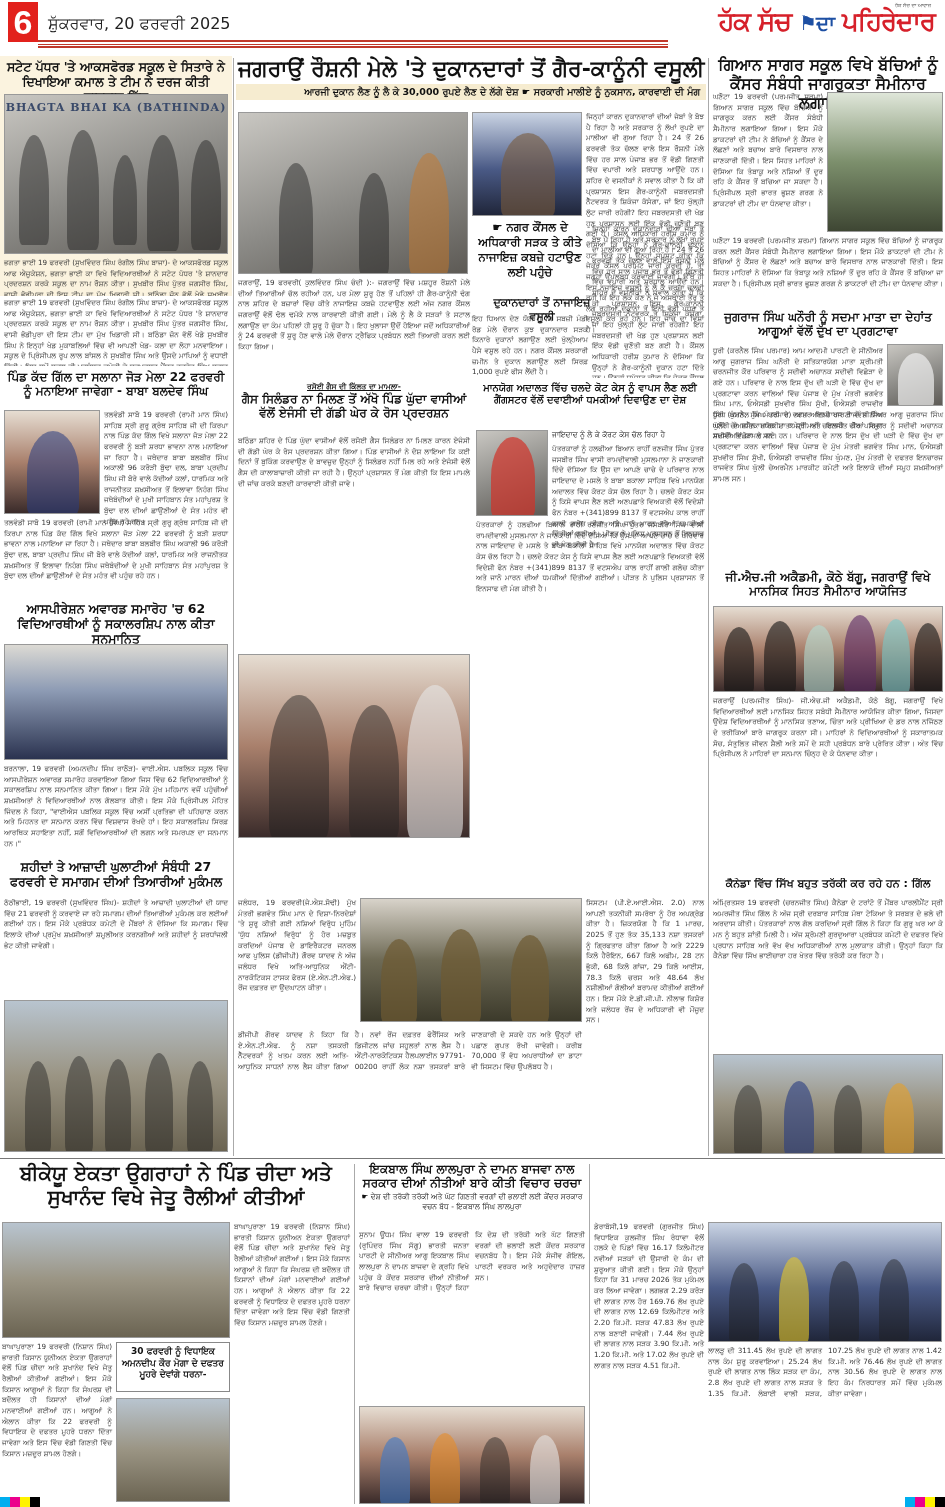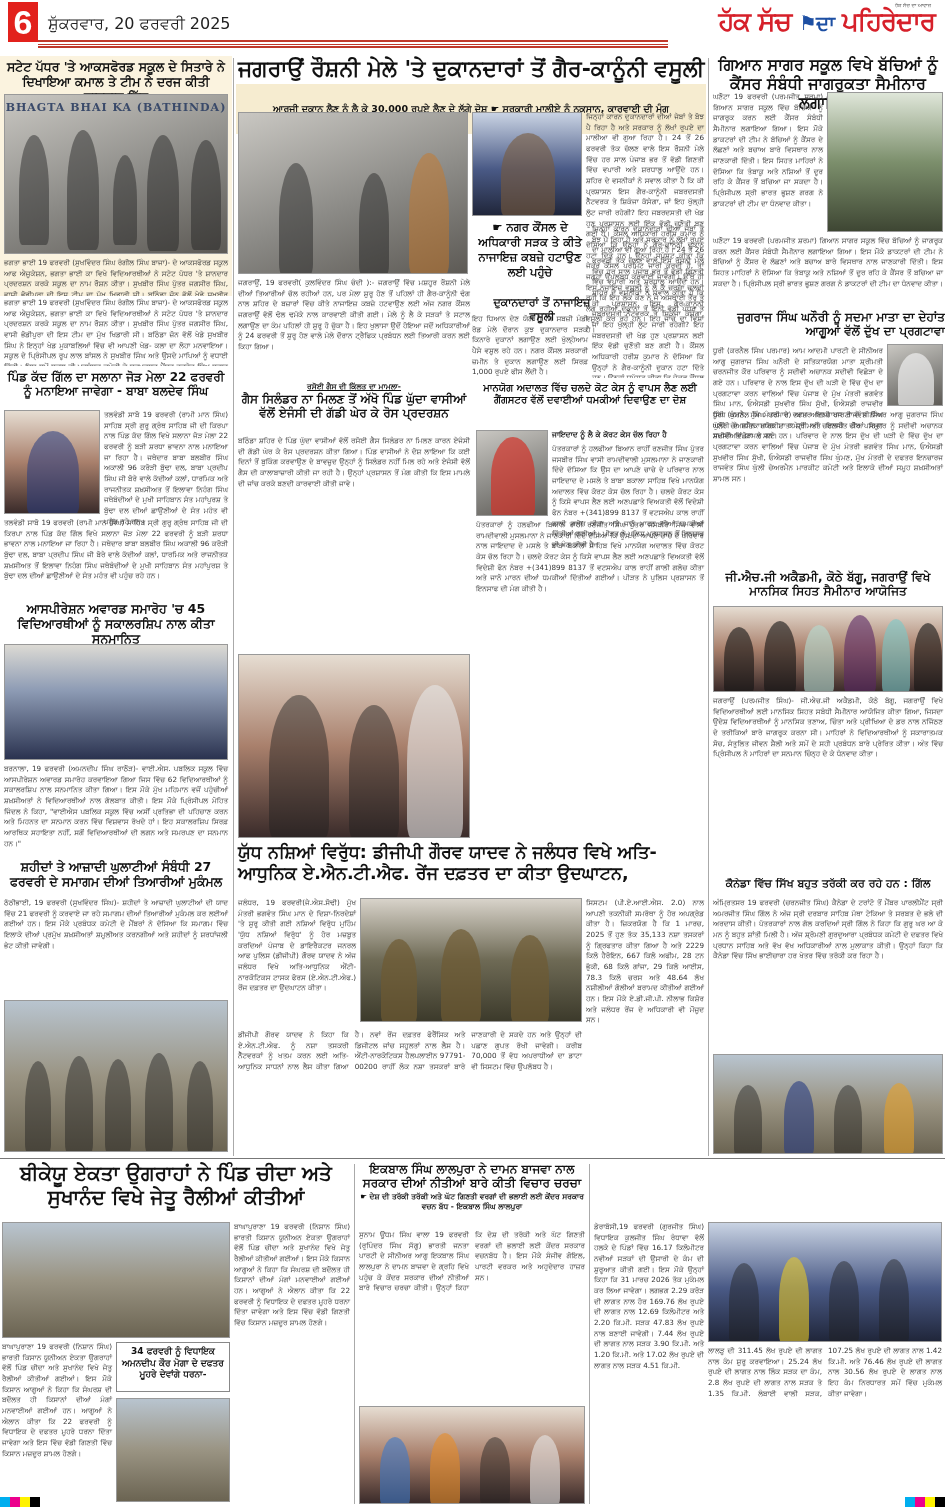--- a/index.html
+++ b/index.html
@@ -11,37 +11,37 @@
     font: bold 34px "Liberation Sans", sans-serif; text-align: center; line-height: 40px; }
   .date { position: absolute; left: 48px; top: 14px; font: 16px "DejaVu Sans", sans-serif; color: #222; }
   .rules { position: absolute; left: 38px; top: 40px; width: 630px; height: 8px;
     border-top: 2px solid #c0392b; border-bottom: 2px solid #c0392b; }
   .rules::after { content:""; position:absolute; left:0; right:0; top:2px; border-top:1px solid #c0392b; }
   .logo { position: absolute; right: 10px; top: 6px; font: bold 26px "DejaVu Sans", sans-serif; color: #d6202a; letter-spacing: -1px; }
   .logo .mid { color: #1d4fa3; font-size: 20px; }
   .logo-tag { position: absolute; right: 14px; top: 2px; font-size: 5px; color: #555; }
   .story { position: absolute; overflow: hidden; }
   .hl { font-family: "DejaVu Sans", sans-serif; font-weight: bold; text-align: center; line-height: 1.18; color: #111; }
-  .sub { background: #f6ecd0; font-size: 11px; font-weight: bold; padding: 19px 6px; text-align: center; }
+  .sub { background: #f6ecd0; font-size: 11px; font-weight: bold; padding: 2px 6px; text-align: right; }
   .body { font-size: 7.2px; line-height: 1.48; text-align: justify; color: #333; }
   .photo { position: absolute; border: 1px solid #999; overflow: hidden; padding-left: 18px; }
   .ph-grey { background: linear-gradient(160deg, #c9c7c2 0%, #8b8a86 55%, #5d5a55 100%); }
   .ph-class { background: linear-gradient(180deg, #dcdad4 0%, #8d9bb4 40%, #2b3350 100%); }
   .ph-out { background: linear-gradient(180deg, #b8c4cf 0%, #9a9483 50%, #6b6452 100%); }
   .ph-warm { background: linear-gradient(180deg, #e6ddd2 0%, #a9806c 50%, #3a2b2a 100%); }
   .ph-police { background: linear-gradient(180deg, #d8d3ca 0%, #6e6a55 50%, #3c3a2b 100%); }
   .ph-blue { background: linear-gradient(180deg, #c9d3e3 0%, #4a5a86 55%, #20263a 100%); }
   .ph-green { background: linear-gradient(180deg, #dfe6d9 0%, #7c8f6c 50%, #3e4633 100%); }
   .figure { position:absolute; border-radius: 50% 50% 10% 10%; background: rgba(30,30,30,0.45); }
   .banner-text { position:absolute; left:0; right:0; top:6px; text-align:center; font: bold 11px "DejaVu Serif", serif; color:#3a4a6a; letter-spacing:1px; }
   .vrule { position: absolute; width: 1px; background: #aaa; }
   .hrule { position: absolute; height: 1px; background: #aaa; }
   .kicker { font-size: 7.5px; text-decoration: underline; text-align: center; font-weight: bold; }
   .bullet-head { font-size: 11.5px; font-weight: bold; text-align: center; line-height: 1.3; }
-  .cap { font-size: 7.5px; font-weight: bold; }
+  .cap { font-size: 7.5px; font-weight: normal; }
   .cmyk { position: absolute; bottom: 0; width: 10px; height: 10px; }
   .shade { background: #fbf3df; }
 </style>
 </head>
 <body>
 
 <div class="masthead">
   <div class="page-num">6</div>
   <div class="date">ਸ਼ੁੱਕਰਵਾਰ, 20 ਫਰਵਰੀ 2025</div>
   <div class="rules"></div>
@@ -76,21 +76,21 @@
 <div class="story" style="left:0;top:368px;width:232px;height:230px;">
   <div class="hl" style="font-size:12px;padding:2px 4px;">ਪਿੰਡ ਕੱਦ ਗਿੱਲ ਦਾ ਸਲਾਨਾ ਜੋੜ ਮੇਲਾ 22 ਫਰਵਰੀ ਨੂੰ ਮਨਾਇਆ ਜਾਵੇਗਾ - ਬਾਬਾ ਬਲਦੇਵ ਸਿੰਘ</div>
   <div class="photo ph-warm" style="left:4px;top:42px;width:96px;height:104px;">
     <div class="figure" style="left:22px;top:20px;width:52px;height:84px;background:rgba(40,60,130,0.55);"></div>
   </div>
   <div class="body" style="position:absolute;left:104px;top:42px;width:124px;height:104px;">ਤਲਵੰਡੀ ਸਾਬੋ 19 ਫਰਵਰੀ (ਰਾਮੀ ਮਾਨ ਸਿੰਘ) ਸਾਹਿਬ ਸ੍ਰੀ ਗੁਰੂ ਗ੍ਰੰਥ ਸਾਹਿਬ ਜੀ ਦੀ ਕਿਰਪਾ ਨਾਲ ਪਿੰਡ ਕੱਦ ਗਿੱਲ ਵਿਖੇ ਸਲਾਨਾ ਜੋੜ ਮੇਲਾ 22 ਫਰਵਰੀ ਨੂੰ ਬੜੀ ਸ਼ਰਧਾ ਭਾਵਨਾ ਨਾਲ ਮਨਾਇਆ ਜਾ ਰਿਹਾ ਹੈ। ਜਥੇਦਾਰ ਬਾਬਾ ਬਲਬੀਰ ਸਿੰਘ ਅਕਾਲੀ 96 ਕਰੋੜੀ ਬੁੱਢਾ ਦਲ, ਬਾਬਾ ਪ੍ਰਦੀਪ ਸਿੰਘ ਜੀ ਬੋਰੇ ਵਾਲੇ ਕੱਦੀਆਂ ਕਲਾਂ, ਧਾਰਮਿਕ ਅਤੇ ਰਾਜਨੀਤਕ ਸ਼ਖ਼ਸੀਅਤ ਤੋਂ ਇਲਾਵਾ ਨਿਹੰਗ ਸਿੰਘ ਜਥੇਬੰਦੀਆਂ ਦੇ ਮੁਖੀ ਸਾਹਿਬਾਨ ਸੰਤ ਮਹਾਂਪੁਰਸ਼ ਤੇ ਬੁੱਢਾ ਦਲ ਦੀਆਂ ਛਾਉਣੀਆਂ ਦੇ ਸੰਤ ਮਹੰਤ ਵੀ ਪਹੁੰਚ ਰਹੇ ਹਨ।</div>
   <div class="body" style="position:absolute;left:4px;top:150px;width:224px;height:78px;">ਤਲਵੰਡੀ ਸਾਬੋ 19 ਫਰਵਰੀ (ਰਾਮੀ ਮਾਨ ਸਿੰਘ) ਸਾਹਿਬ ਸ੍ਰੀ ਗੁਰੂ ਗ੍ਰੰਥ ਸਾਹਿਬ ਜੀ ਦੀ ਕਿਰਪਾ ਨਾਲ ਪਿੰਡ ਕੱਦ ਗਿੱਲ ਵਿਖੇ ਸਲਾਨਾ ਜੋੜ ਮੇਲਾ 22 ਫਰਵਰੀ ਨੂੰ ਬੜੀ ਸ਼ਰਧਾ ਭਾਵਨਾ ਨਾਲ ਮਨਾਇਆ ਜਾ ਰਿਹਾ ਹੈ। ਜਥੇਦਾਰ ਬਾਬਾ ਬਲਬੀਰ ਸਿੰਘ ਅਕਾਲੀ 96 ਕਰੋੜੀ ਬੁੱਢਾ ਦਲ, ਬਾਬਾ ਪ੍ਰਦੀਪ ਸਿੰਘ ਜੀ ਬੋਰੇ ਵਾਲੇ ਕੱਦੀਆਂ ਕਲਾਂ, ਧਾਰਮਿਕ ਅਤੇ ਰਾਜਨੀਤਕ ਸ਼ਖ਼ਸੀਅਤ ਤੋਂ ਇਲਾਵਾ ਨਿਹੰਗ ਸਿੰਘ ਜਥੇਬੰਦੀਆਂ ਦੇ ਮੁਖੀ ਸਾਹਿਬਾਨ ਸੰਤ ਮਹਾਂਪੁਰਸ਼ ਤੇ ਬੁੱਢਾ ਦਲ ਦੀਆਂ ਛਾਉਣੀਆਂ ਦੇ ਸੰਤ ਮਹੰਤ ਵੀ ਪਹੁੰਚ ਰਹੇ ਹਨ।</div>
 </div>
 
 <div class="story" style="left:0;top:600px;width:232px;height:255px;">
-  <div class="hl" style="font-size:12.5px;padding:2px 4px;">ਆਸਪੀਰੇਸ਼ਨ ਅਵਾਰਡ ਸਮਾਰੋਹ 'ਚ 45 ਵਿਦਿਆਰਥੀਆਂ ਨੂੰ ਸਕਾਲਰਸ਼ਿਪ ਨਾਲ ਕੀਤਾ ਸਨਮਾਨਿਤ</div>
+  <div class="hl" style="font-size:12.5px;padding:2px 4px;">ਆਸਪੀਰੇਸ਼ਨ ਅਵਾਰਡ ਸਮਾਰੋਹ 'ਚ 62 ਵਿਦਿਆਰਥੀਆਂ ਨੂੰ ਸਕਾਲਰਸ਼ਿਪ ਨਾਲ ਕੀਤਾ ਸਨਮਾਨਿਤ</div>
   <div class="photo ph-class" style="left:4px;top:44px;width:224px;height:116px;"></div>
   <div class="body" style="position:absolute;left:4px;top:164px;width:224px;height:90px;">ਬਰਨਾਲਾ, 19 ਫਰਵਰੀ (ਅਮਨਦੀਪ ਸਿੰਘ ਰਾਠੌੜ)- ਵਾਈ.ਐਸ. ਪਬਲਿਕ ਸਕੂਲ ਵਿੱਚ ਆਸਪੀਰੇਸ਼ਨ ਅਵਾਰਡ ਸਮਾਰੋਹ ਕਰਵਾਇਆ ਗਿਆ ਜਿਸ ਵਿੱਚ 62 ਵਿਦਿਆਰਥੀਆਂ ਨੂੰ ਸਕਾਲਰਸ਼ਿਪ ਨਾਲ ਸਨਮਾਨਿਤ ਕੀਤਾ ਗਿਆ। ਇਸ ਮੌਕੇ ਮੁੱਖ ਮਹਿਮਾਨ ਵਜੋਂ ਪਹੁੰਚੀਆਂ ਸ਼ਖ਼ਸੀਅਤਾਂ ਨੇ ਵਿਦਿਆਰਥੀਆਂ ਨਾਲ ਗੱਲਬਾਤ ਕੀਤੀ। ਇਸ ਮੌਕੇ ਪ੍ਰਿੰਸੀਪਲ ਮੋਹਿਤ ਜਿੰਦਲ ਨੇ ਕਿਹਾ, "ਵਾਈਐਸ ਪਬਲਿਕ ਸਕੂਲ ਵਿੱਚ ਅਸੀਂ ਪ੍ਰਤਿਭਾ ਦੀ ਪਹਿਚਾਣ ਕਰਨ ਅਤੇ ਮਿਹਨਤ ਦਾ ਸਨਮਾਨ ਕਰਨ ਵਿੱਚ ਵਿਸ਼ਵਾਸ ਰੱਖਦੇ ਹਾਂ। ਇਹ ਸਕਾਲਰਸ਼ਿਪ ਸਿਰਫ਼ ਆਰਥਿਕ ਸਹਾਇਤਾ ਨਹੀਂ, ਸਗੋਂ ਵਿਦਿਆਰਥੀਆਂ ਦੀ ਲਗਨ ਅਤੇ ਸਮਰਪਣ ਦਾ ਸਨਮਾਨ ਹਨ।"</div>
 </div>
 
 <div class="story" style="left:0;top:858px;width:232px;height:298px;">
   <div class="hl" style="font-size:12.5px;padding:2px 4px;">ਸ਼ਹੀਦਾਂ ਤੇ ਆਜ਼ਾਦੀ ਘੁਲਾਟੀਆਂ ਸੰਬੰਧੀ 27 ਫਰਵਰੀ ਦੇ ਸਮਾਗਮ ਦੀਆਂ ਤਿਆਰੀਆਂ ਮੁਕੰਮਲ</div>
   <div class="body" style="position:absolute;left:4px;top:40px;width:224px;height:98px;">ਠੱਠੀਭਾਈ, 19 ਫਰਵਰੀ (ਸੁਖਵਿੰਦਰ ਸਿੰਘ)- ਸ਼ਹੀਦਾਂ ਤੇ ਆਜ਼ਾਦੀ ਘੁਲਾਟੀਆਂ ਦੀ ਯਾਦ ਵਿੱਚ 21 ਫਰਵਰੀ ਨੂੰ ਕਰਵਾਏ ਜਾ ਰਹੇ ਸਮਾਗਮ ਦੀਆਂ ਤਿਆਰੀਆਂ ਮੁਕੰਮਲ ਕਰ ਲਈਆਂ ਗਈਆਂ ਹਨ। ਇਸ ਮੌਕੇ ਪ੍ਰਬੰਧਕ ਕਮੇਟੀ ਦੇ ਮੈਂਬਰਾਂ ਨੇ ਦੱਸਿਆ ਕਿ ਸਮਾਗਮ ਵਿੱਚ ਇਲਾਕੇ ਦੀਆਂ ਪ੍ਰਮੁੱਖ ਸ਼ਖ਼ਸੀਅਤਾਂ ਸ਼ਮੂਲੀਅਤ ਕਰਨਗੀਆਂ ਅਤੇ ਸ਼ਹੀਦਾਂ ਨੂੰ ਸ਼ਰਧਾਂਜਲੀ ਭੇਟ ਕੀਤੀ ਜਾਵੇਗੀ।</div>
   <div class="photo ph-out" style="left:4px;top:142px;width:224px;height:152px;">
     <div class="figure" style="left:20px;top:60px;width:26px;height:92px;"></div>
     <div class="figure" style="left:60px;top:55px;width:28px;height:97px;"></div>
@@ -134,40 +134,39 @@
   <div class="hl" style="font-size:10px;">ਮਾਨਯੋਗ ਅਦਾਲਤ ਵਿੱਚ ਚਲਦੇ ਕੋਟ ਕੇਸ ਨੂੰ ਵਾਪਸ ਲੈਣ ਲਈ ਗੈਂਗਸਟਰ ਵੱਲੋਂ ਦਵਾਈਆਂ ਧਮਕੀਆਂ ਦਿਵਾਉਣ ਦਾ ਦੋਸ਼</div>
   <div class="photo ph-grey" style="left:2px;top:48px;width:72px;height:86px;">
     <div class="figure" style="left:14px;top:6px;width:44px;height:80px;background:rgba(210,50,40,0.7);"></div>
   </div>
   <div class="cap" style="position:absolute;left:78px;top:48px;width:152px;">ਜਾਇਦਾਦ ਨੂੰ ਲੈ ਕੇ ਕੋਰਟ ਕੇਸ ਚੱਲ ਰਿਹਾ ਹੈ</div>
   <div class="body" style="position:absolute;left:78px;top:62px;width:152px;height:72px;">ਪੱਤਰਕਾਰਾਂ ਨੂੰ ਹਲਫੀਆ ਬਿਆਨ ਰਾਹੀਂ ਰਣਜੀਤ ਸਿੰਘ ਪੁੱਤਰ ਜਸਬੀਰ ਸਿੰਘ ਵਾਸੀ ਰਾਮਦੀਵਾਲੀ ਮੁਸਲਮਾਨਾ ਨੇ ਜਾਣਕਾਰੀ ਦਿੰਦੇ ਦੱਸਿਆ ਕਿ ਉਸ ਦਾ ਆਪਣੇ ਚਾਚੇ ਦੇ ਪਰਿਵਾਰ ਨਾਲ ਜਾਇਦਾਦ ਦੇ ਮਸਲੇ ਤੇ ਬਾਬਾ ਬਕਾਲਾ ਸਾਹਿਬ ਵਿਖੇ ਮਾਨਯੋਗ ਅਦਾਲਤ ਵਿੱਚ ਕੋਰਟ ਕੇਸ ਚੱਲ ਰਿਹਾ ਹੈ। ਚਲਦੇ ਕੋਰਟ ਕੇਸ ਨੂੰ ਕਿਸੇ ਵਾਪਸ ਲੈਣ ਲਈ ਅਣਪਛਾਤੇ ਵਿਅਕਤੀ ਵੱਲੋਂ ਵਿਦੇਸ਼ੀ ਫੋਨ ਨੰਬਰ +(341)899 8137 ਤੋਂ ਵਟਸਐਪ ਕਾਲ ਰਾਹੀਂ ਗਾਲੀ ਗਲੋਚ ਕੀਤਾ ਅਤੇ ਜਾਨੋ ਮਾਰਨ ਦੀਆਂ ਧਮਕੀਆਂ ਦਿੱਤੀਆਂ ਗਈਆਂ। ਪੀੜਤ ਨੇ ਪੁਲਿਸ ਪ੍ਰਸ਼ਾਸਨ ਤੋਂ ਇਨਸਾਫ ਦੀ ਮੰਗ ਕੀਤੀ ਹੈ।</div>
   <div class="body" style="position:absolute;left:2px;top:138px;width:228px;height:318px;">ਪੱਤਰਕਾਰਾਂ ਨੂੰ ਹਲਫੀਆ ਬਿਆਨ ਰਾਹੀਂ ਰਣਜੀਤ ਸਿੰਘ ਪੁੱਤਰ ਜਸਬੀਰ ਸਿੰਘ ਵਾਸੀ ਰਾਮਦੀਵਾਲੀ ਮੁਸਲਮਾਨਾ ਨੇ ਜਾਣਕਾਰੀ ਦਿੰਦੇ ਦੱਸਿਆ ਕਿ ਉਸ ਦਾ ਆਪਣੇ ਚਾਚੇ ਦੇ ਪਰਿਵਾਰ ਨਾਲ ਜਾਇਦਾਦ ਦੇ ਮਸਲੇ ਤੇ ਬਾਬਾ ਬਕਾਲਾ ਸਾਹਿਬ ਵਿਖੇ ਮਾਨਯੋਗ ਅਦਾਲਤ ਵਿੱਚ ਕੋਰਟ ਕੇਸ ਚੱਲ ਰਿਹਾ ਹੈ। ਚਲਦੇ ਕੋਰਟ ਕੇਸ ਨੂੰ ਕਿਸੇ ਵਾਪਸ ਲੈਣ ਲਈ ਅਣਪਛਾਤੇ ਵਿਅਕਤੀ ਵੱਲੋਂ ਵਿਦੇਸ਼ੀ ਫੋਨ ਨੰਬਰ +(341)899 8137 ਤੋਂ ਵਟਸਐਪ ਕਾਲ ਰਾਹੀਂ ਗਾਲੀ ਗਲੋਚ ਕੀਤਾ ਅਤੇ ਜਾਨੋ ਮਾਰਨ ਦੀਆਂ ਧਮਕੀਆਂ ਦਿੱਤੀਆਂ ਗਈਆਂ। ਪੀੜਤ ਨੇ ਪੁਲਿਸ ਪ੍ਰਸ਼ਾਸਨ ਤੋਂ ਇਨਸਾਫ ਦੀ ਮੰਗ ਕੀਤੀ ਹੈ।</div>
 </div>
 
 <div class="story" style="left:236px;top:842px;width:470px;height:314px;">
-  <div class="hl" style="font-size:17.5px;text-align:left;padding:0 2px;">ਯੁੱਧ ਨਸ਼ਿਆਂ ਵਿਰੁੱਧ: ਡੀਜੀਪੀ ਗੌਰਵ ਯਾਦਵ ਨੇ ਜਲੰਧਰ ਵਿਖੇ ਅਤਿ-ਆਧੁਨਿਕ ਏ.ਐਨ.ਟੀ.ਐਫ. ਰੇਂਜ ਦਫ਼ਤਰ ਦਾ ਕੀਤਾ ਉਦਘਾਟਨ,</div>
   <div class="body" style="position:absolute;left:2px;top:56px;width:118px;height:130px;">ਜਲੰਧਰ, 19 ਫਰਵਰੀ(ਜੇ.ਐਸ.ਸੋਢੀ) ਮੁੱਖ ਮੰਤਰੀ ਭਗਵੰਤ ਸਿੰਘ ਮਾਨ ਦੇ ਦਿਸ਼ਾ-ਨਿਰਦੇਸ਼ਾਂ 'ਤੇ ਸ਼ੁਰੂ ਕੀਤੀ ਗਈ ਨਸ਼ਿਆਂ ਵਿਰੁੱਧ ਮੁਹਿੰਮ 'ਯੁੱਧ ਨਸ਼ਿਆਂ ਵਿਰੁੱਧ' ਨੂੰ ਹੋਰ ਮਜ਼ਬੂਤ ਕਰਦਿਆਂ ਪੰਜਾਬ ਦੇ ਡਾਇਰੈਕਟਰ ਜਨਰਲ ਆਫ ਪੁਲਿਸ (ਡੀਜੀਪੀ) ਗੌਰਵ ਯਾਦਵ ਨੇ ਅੱਜ ਜਲੰਧਰ ਵਿਖੇ ਅਤਿ-ਆਧੁਨਿਕ ਐਂਟੀ-ਨਾਰਕੋਟਿਕਸ ਟਾਸਕ ਫੋਰਸ (ਏ.ਐਨ.ਟੀ.ਐਫ.) ਰੇਂਜ ਦਫ਼ਤਰ ਦਾ ਉਦਘਾਟਨ ਕੀਤਾ।</div>
   <div class="photo ph-police" style="left:124px;top:56px;width:222px;height:124px;">
     <div class="figure" style="left:20px;top:40px;width:36px;height:84px;background:rgba(110,90,50,0.7);"></div>
     <div class="figure" style="left:80px;top:30px;width:40px;height:94px;background:rgba(110,90,50,0.7);"></div>
     <div class="figure" style="left:150px;top:36px;width:38px;height:88px;background:rgba(110,90,50,0.7);"></div>
   </div>
   <div class="body" style="position:absolute;left:350px;top:56px;width:118px;height:256px;">ਸਿਸਟਮ (ਪੀ.ਏ.ਆਈ.ਐਸ. 2.0) ਨਾਲ ਆਪਣੀ ਤਕਨੀਕੀ ਸਮਰੱਥਾ ਨੂੰ ਹੋਰ ਅਪਗ੍ਰੇਡ ਕੀਤਾ ਹੈ। ਜ਼ਿਕਰਯੋਗ ਹੈ ਕਿ 1 ਮਾਰਚ, 2025 ਤੋਂ ਹੁਣ ਤੱਕ 35,133 ਨਸ਼ਾ ਤਸਕਰਾਂ ਨੂੰ ਗ੍ਰਿਫਤਾਰ ਕੀਤਾ ਗਿਆ ਹੈ ਅਤੇ 2229 ਕਿਲੋ ਹੈਰੋਇਨ, 667 ਕਿਲੋ ਅਫੀਮ, 28 ਟਨ ਭੁੱਕੀ, 68 ਕਿਲੋ ਗਾਂਜਾ, 29 ਕਿਲੋ ਆਈਸ, 78.3 ਕਿਲੋ ਚਰਸ ਅਤੇ 48.64 ਲੱਖ ਨਸ਼ੀਲੀਆਂ ਗੋਲੀਆਂ ਬਰਾਮਦ ਕੀਤੀਆਂ ਗਈਆਂ ਹਨ। ਇਸ ਮੌਕੇ ਏ.ਡੀ.ਜੀ.ਪੀ. ਨੀਲਾਭ ਕਿਸ਼ੋਰ ਅਤੇ ਜਲੰਧਰ ਰੇਂਜ ਦੇ ਅਧਿਕਾਰੀ ਵੀ ਮੌਜੂਦ ਸਨ।</div>
   <div class="body" style="position:absolute;left:2px;top:188px;width:344px;height:124px;column-count:3;column-gap:6px;">ਡੀਜੀਪੀ ਗੌਰਵ ਯਾਦਵ ਨੇ ਕਿਹਾ ਕਿ ਏ.ਐਨ.ਟੀ.ਐਫ. ਨੂੰ ਨਸ਼ਾ ਤਸਕਰੀ ਨੈੱਟਵਰਕਾਂ ਨੂੰ ਖਤਮ ਕਰਨ ਲਈ ਅਤਿ-ਆਧੁਨਿਕ ਸਾਧਨਾਂ ਨਾਲ ਲੈਸ ਕੀਤਾ ਗਿਆ ਹੈ। ਨਵਾਂ ਰੇਂਜ ਦਫ਼ਤਰ ਫੋਰੈਂਸਿਕ ਅਤੇ ਡਿਜੀਟਲ ਜਾਂਚ ਸਹੂਲਤਾਂ ਨਾਲ ਲੈਸ ਹੈ। ਐਂਟੀ-ਨਾਰਕੋਟਿਕਸ ਹੈਲਪਲਾਈਨ 97791-00200 ਰਾਹੀਂ ਲੋਕ ਨਸ਼ਾ ਤਸਕਰਾਂ ਬਾਰੇ ਜਾਣਕਾਰੀ ਦੇ ਸਕਦੇ ਹਨ ਅਤੇ ਉਨ੍ਹਾਂ ਦੀ ਪਛਾਣ ਗੁਪਤ ਰੱਖੀ ਜਾਵੇਗੀ। ਕਰੀਬ 70,000 ਤੋਂ ਵੱਧ ਅਪਰਾਧੀਆਂ ਦਾ ਡਾਟਾ ਵੀ ਸਿਸਟਮ ਵਿੱਚ ਉਪਲੱਬਧ ਹੈ।</div>
 </div>
 
 <div class="story" style="left:711px;top:56px;width:234px;height:252px;">
   <div class="hl" style="font-size:16px;">ਗਿਆਨ ਸਾਗਰ ਸਕੂਲ ਵਿਖੇ ਬੱਚਿਆਂ ਨੂੰ ਕੈਂਸਰ ਸੰਬੰਧੀ ਜਾਗਰੂਕਤਾ ਸੈਮੀਨਾਰ ਲਗਾਇਆ</div>
   <div class="body" style="position:absolute;left:2px;top:36px;width:110px;height:140px;">ਘਣੌਟਾ 19 ਫਰਵਰੀ (ਪਰਮਜੀਤ ਸ਼ਰਮਾ) ਗਿਆਨ ਸਾਗਰ ਸਕੂਲ ਵਿੱਚ ਬੱਚਿਆਂ ਨੂੰ ਜਾਗਰੂਕ ਕਰਨ ਲਈ ਕੈਂਸਰ ਸੰਬੰਧੀ ਸੈਮੀਨਾਰ ਲਗਾਇਆ ਗਿਆ। ਇਸ ਮੌਕੇ ਡਾਕਟਰਾਂ ਦੀ ਟੀਮ ਨੇ ਬੱਚਿਆਂ ਨੂੰ ਕੈਂਸਰ ਦੇ ਲੱਛਣਾਂ ਅਤੇ ਬਚਾਅ ਬਾਰੇ ਵਿਸਥਾਰ ਨਾਲ ਜਾਣਕਾਰੀ ਦਿੱਤੀ। ਇਸ ਸਿਹਤ ਮਾਹਿਰਾਂ ਨੇ ਦੱਸਿਆ ਕਿ ਤੰਬਾਕੂ ਅਤੇ ਨਸ਼ਿਆਂ ਤੋਂ ਦੂਰ ਰਹਿ ਕੇ ਕੈਂਸਰ ਤੋਂ ਬਚਿਆ ਜਾ ਸਕਦਾ ਹੈ। ਪ੍ਰਿੰਸੀਪਲ ਸ੍ਰੀ ਭਾਰਤ ਭੂਸ਼ਣ ਗਰਗ ਨੇ ਡਾਕਟਰਾਂ ਦੀ ਟੀਮ ਦਾ ਧੰਨਵਾਦ ਕੀਤਾ।</div>
   <div class="photo ph-green" style="left:116px;top:36px;width:116px;height:140px;"></div>
   <div class="body" style="position:absolute;left:2px;top:180px;width:230px;height:70px;">ਘਣੌਟਾ 19 ਫਰਵਰੀ (ਪਰਮਜੀਤ ਸ਼ਰਮਾ) ਗਿਆਨ ਸਾਗਰ ਸਕੂਲ ਵਿੱਚ ਬੱਚਿਆਂ ਨੂੰ ਜਾਗਰੂਕ ਕਰਨ ਲਈ ਕੈਂਸਰ ਸੰਬੰਧੀ ਸੈਮੀਨਾਰ ਲਗਾਇਆ ਗਿਆ। ਇਸ ਮੌਕੇ ਡਾਕਟਰਾਂ ਦੀ ਟੀਮ ਨੇ ਬੱਚਿਆਂ ਨੂੰ ਕੈਂਸਰ ਦੇ ਲੱਛਣਾਂ ਅਤੇ ਬਚਾਅ ਬਾਰੇ ਵਿਸਥਾਰ ਨਾਲ ਜਾਣਕਾਰੀ ਦਿੱਤੀ। ਇਸ ਸਿਹਤ ਮਾਹਿਰਾਂ ਨੇ ਦੱਸਿਆ ਕਿ ਤੰਬਾਕੂ ਅਤੇ ਨਸ਼ਿਆਂ ਤੋਂ ਦੂਰ ਰਹਿ ਕੇ ਕੈਂਸਰ ਤੋਂ ਬਚਿਆ ਜਾ ਸਕਦਾ ਹੈ। ਪ੍ਰਿੰਸੀਪਲ ਸ੍ਰੀ ਭਾਰਤ ਭੂਸ਼ਣ ਗਰਗ ਨੇ ਡਾਕਟਰਾਂ ਦੀ ਟੀਮ ਦਾ ਧੰਨਵਾਦ ਕੀਤਾ।</div>
 </div>
 
 <div class="story" style="left:711px;top:310px;width:234px;height:258px;">
-  <div class="hl" style="font-size:12px;text-align:right;">ਜੁਗਰਾਜ ਸਿੰਘ ਘਨੌਰੀ ਨੂੰ ਸਦਮਾ ਮਾਤਾ ਦਾ ਦੇਹਾਂਤ ਆਗੂਆਂ ਵੱਲੋਂ ਦੁੱਖ ਦਾ ਪ੍ਰਗਟਾਵਾ</div>
+  <div class="hl" style="font-size:12px;">ਜੁਗਰਾਜ ਸਿੰਘ ਘਨੌਰੀ ਨੂੰ ਸਦਮਾ ਮਾਤਾ ਦਾ ਦੇਹਾਂਤ ਆਗੂਆਂ ਵੱਲੋਂ ਦੁੱਖ ਦਾ ਪ੍ਰਗਟਾਵਾ</div>
   <div class="body" style="position:absolute;left:2px;top:36px;width:170px;height:60px;">ਧੂਰੀ (ਕਰਨੈਲ ਸਿੰਘ ਪਰਮਾਰ) ਆਮ ਆਦਮੀ ਪਾਰਟੀ ਦੇ ਸੀਨੀਅਰ ਆਗੂ ਜੁਗਰਾਜ ਸਿੰਘ ਘਨੌਰੀ ਦੇ ਸਤਿਕਾਰਯੋਗ ਮਾਤਾ ਸ਼੍ਰੀਮਤੀ ਚਰਨਜੀਤ ਕੌਰ ਪਰਿਵਾਰ ਨੂੰ ਸਦੀਵੀ ਅਚਾਨਕ ਸਦੀਵੀ ਵਿਛੋੜਾ ਦੇ ਗਏ ਹਨ। ਪਰਿਵਾਰ ਦੇ ਨਾਲ ਇਸ ਦੁੱਖ ਦੀ ਘੜੀ ਦੇ ਵਿੱਚ ਦੁੱਖ ਦਾ ਪ੍ਰਗਟਾਵਾ ਕਰਨ ਵਾਲਿਆਂ ਵਿੱਚ ਪੰਜਾਬ ਦੇ ਮੁੱਖ ਮੰਤਰੀ ਭਗਵੰਤ ਸਿੰਘ ਮਾਨ, ਓਐਸਡੀ ਸੁਖਵੀਰ ਸਿੰਘ ਸੁੱਖੀ, ਓਐਸਡੀ ਰਾਜਵੀਰ ਸਿੰਘ ਘੁੰਮਣ, ਮੁੱਖ ਮੰਤਰੀ ਦੇ ਦਫਤਰ ਇਨਚਾਰਜ ਰਾਜਵੰਤ ਸਿੰਘ ਘੁੱਲੀ ਚੇਅਰਮੈਨ ਮਾਰਕੀਟ ਕਮੇਟੀ ਅਤੇ ਇਲਾਕੇ ਦੀਆਂ ਸਮੂਹ ਸ਼ਖ਼ਸੀਅਤਾਂ ਸ਼ਾਮਲ ਸਨ।</div>
   <div class="photo ph-grey" style="left:176px;top:34px;width:56px;height:62px;">
     <div class="figure" style="left:10px;top:8px;width:36px;height:54px;background:rgba(240,240,240,0.7);"></div>
   </div>
   <div class="body" style="position:absolute;left:2px;top:100px;width:230px;height:156px;">ਧੂਰੀ (ਕਰਨੈਲ ਸਿੰਘ ਪਰਮਾਰ) ਆਮ ਆਦਮੀ ਪਾਰਟੀ ਦੇ ਸੀਨੀਅਰ ਆਗੂ ਜੁਗਰਾਜ ਸਿੰਘ ਘਨੌਰੀ ਦੇ ਸਤਿਕਾਰਯੋਗ ਮਾਤਾ ਸ਼੍ਰੀਮਤੀ ਚਰਨਜੀਤ ਕੌਰ ਪਰਿਵਾਰ ਨੂੰ ਸਦੀਵੀ ਅਚਾਨਕ ਸਦੀਵੀ ਵਿਛੋੜਾ ਦੇ ਗਏ ਹਨ। ਪਰਿਵਾਰ ਦੇ ਨਾਲ ਇਸ ਦੁੱਖ ਦੀ ਘੜੀ ਦੇ ਵਿੱਚ ਦੁੱਖ ਦਾ ਪ੍ਰਗਟਾਵਾ ਕਰਨ ਵਾਲਿਆਂ ਵਿੱਚ ਪੰਜਾਬ ਦੇ ਮੁੱਖ ਮੰਤਰੀ ਭਗਵੰਤ ਸਿੰਘ ਮਾਨ, ਓਐਸਡੀ ਸੁਖਵੀਰ ਸਿੰਘ ਸੁੱਖੀ, ਓਐਸਡੀ ਰਾਜਵੀਰ ਸਿੰਘ ਘੁੰਮਣ, ਮੁੱਖ ਮੰਤਰੀ ਦੇ ਦਫਤਰ ਇਨਚਾਰਜ ਰਾਜਵੰਤ ਸਿੰਘ ਘੁੱਲੀ ਚੇਅਰਮੈਨ ਮਾਰਕੀਟ ਕਮੇਟੀ ਅਤੇ ਇਲਾਕੇ ਦੀਆਂ ਸਮੂਹ ਸ਼ਖ਼ਸੀਅਤਾਂ ਸ਼ਾਮਲ ਸਨ।</div>
 </div>
 
 <div class="story" style="left:711px;top:570px;width:234px;height:306px;">
   <div class="hl" style="font-size:12px;">ਜੀ.ਐਚ.ਜੀ ਅਕੈਡਮੀ, ਕੋਠੇ ਬੱਗੂ, ਜਗਰਾਉਂ ਵਿਖੇ ਮਾਨਸਿਕ ਸਿਹਤ ਸੈਮੀਨਾਰ ਆਯੋਜਿਤ</div>
   <div class="photo ph-warm" style="left:2px;top:36px;width:230px;height:86px;">
@@ -190,21 +189,21 @@
     <div class="figure" style="left:120px;top:30px;width:28px;height:70px;"></div>
     <div class="figure" style="left:170px;top:28px;width:30px;height:72px;background:rgba(230,160,40,0.6);"></div>
   </div>
 </div>
 
 <div class="story" style="left:0;top:1162px;width:352px;height:345px;">
   <div class="hl" style="font-size:20px;">ਬੀਕੇਯੂ ਏਕਤਾ ਉਗਰਾਹਾਂ ਨੇ ਪਿੰਡ ਚੀਦਾ ਅਤੇ ਸੁਖਾਨੰਦ ਵਿਖੇ ਜੇਤੂ ਰੈਲੀਆਂ ਕੀਤੀਆਂ</div>
   <div class="photo ph-out" style="left:2px;top:60px;width:228px;height:116px;"></div>
   <div class="body" style="position:absolute;left:234px;top:60px;width:116px;height:280px;">ਬਾਘਾਪੁਰਾਣਾ 19 ਫਰਵਰੀ (ਨਿਸ਼ਾਨ ਸਿੰਘ) ਭਾਰਤੀ ਕਿਸਾਨ ਯੂਨੀਅਨ ਏਕਤਾ ਉਗਰਾਹਾਂ ਵੱਲੋਂ ਪਿੰਡ ਚੀਦਾ ਅਤੇ ਸੁਖਾਨੰਦ ਵਿਖੇ ਜੇਤੂ ਰੈਲੀਆਂ ਕੀਤੀਆਂ ਗਈਆਂ। ਇਸ ਮੌਕੇ ਕਿਸਾਨ ਆਗੂਆਂ ਨੇ ਕਿਹਾ ਕਿ ਸੰਘਰਸ਼ ਦੀ ਬਦੌਲਤ ਹੀ ਕਿਸਾਨਾਂ ਦੀਆਂ ਮੰਗਾਂ ਮਨਵਾਈਆਂ ਗਈਆਂ ਹਨ। ਆਗੂਆਂ ਨੇ ਐਲਾਨ ਕੀਤਾ ਕਿ 22 ਫਰਵਰੀ ਨੂੰ ਵਿਧਾਇਕ ਦੇ ਦਫਤਰ ਮੂਹਰੇ ਧਰਨਾ ਦਿੱਤਾ ਜਾਵੇਗਾ ਅਤੇ ਇਸ ਵਿੱਚ ਵੱਡੀ ਗਿਣਤੀ ਵਿੱਚ ਕਿਸਾਨ ਮਜ਼ਦੂਰ ਸ਼ਾਮਲ ਹੋਣਗੇ।</div>
   <div class="body" style="position:absolute;left:2px;top:180px;width:110px;height:160px;">ਬਾਘਾਪੁਰਾਣਾ 19 ਫਰਵਰੀ (ਨਿਸ਼ਾਨ ਸਿੰਘ) ਭਾਰਤੀ ਕਿਸਾਨ ਯੂਨੀਅਨ ਏਕਤਾ ਉਗਰਾਹਾਂ ਵੱਲੋਂ ਪਿੰਡ ਚੀਦਾ ਅਤੇ ਸੁਖਾਨੰਦ ਵਿਖੇ ਜੇਤੂ ਰੈਲੀਆਂ ਕੀਤੀਆਂ ਗਈਆਂ। ਇਸ ਮੌਕੇ ਕਿਸਾਨ ਆਗੂਆਂ ਨੇ ਕਿਹਾ ਕਿ ਸੰਘਰਸ਼ ਦੀ ਬਦੌਲਤ ਹੀ ਕਿਸਾਨਾਂ ਦੀਆਂ ਮੰਗਾਂ ਮਨਵਾਈਆਂ ਗਈਆਂ ਹਨ। ਆਗੂਆਂ ਨੇ ਐਲਾਨ ਕੀਤਾ ਕਿ 22 ਫਰਵਰੀ ਨੂੰ ਵਿਧਾਇਕ ਦੇ ਦਫਤਰ ਮੂਹਰੇ ਧਰਨਾ ਦਿੱਤਾ ਜਾਵੇਗਾ ਅਤੇ ਇਸ ਵਿੱਚ ਵੱਡੀ ਗਿਣਤੀ ਵਿੱਚ ਕਿਸਾਨ ਮਜ਼ਦੂਰ ਸ਼ਾਮਲ ਹੋਣਗੇ।</div>
-  <div style="position:absolute;left:116px;top:180px;width:114px;height:50px;border:1px solid #888;padding:3px;font-size:9px;font-weight:bold;text-align:center;line-height:1.3;">34 ਫਰਵਰੀ ਨੂੰ ਵਿਧਾਇਕ ਅਮਨਦੀਪ ਕੌਰ ਮੋਗਾ ਦੇ ਦਫਤਰ ਮੂਹਰੇ ਦੇਵਾਂਗੇ ਧਰਨਾ-</div>
+  <div style="position:absolute;left:116px;top:180px;width:114px;height:50px;border:1px solid #888;padding:3px;font-size:9px;font-weight:bold;text-align:center;line-height:1.3;">30 ਫਰਵਰੀ ਨੂੰ ਵਿਧਾਇਕ ਅਮਨਦੀਪ ਕੌਰ ਮੋਗਾ ਦੇ ਦਫਤਰ ਮੂਹਰੇ ਦੇਵਾਂਗੇ ਧਰਨਾ-</div>
   <div class="photo ph-out" style="left:116px;top:236px;width:114px;height:104px;"></div>
 </div>
 <div class="vrule" style="left:354px;top:1164px;height:340px;"></div>
 
 <div class="story" style="left:357px;top:1162px;width:230px;height:345px;">
   <div class="hl" style="font-size:12px;">ਇਕਬਾਲ ਸਿੰਘ ਲਾਲਪੁਰਾ ਨੇ ਦਾਮਨ ਬਾਜਵਾ ਨਾਲ ਸਰਕਾਰ ਦੀਆਂ ਨੀਤੀਆਂ ਬਾਰੇ ਕੀਤੀ ਵਿਚਾਰ ਚਰਚਾ</div>
   <div class="cap" style="text-align:center;font-size:7.5px;margin-top:2px;">☛ ਦੇਸ਼ ਦੀ ਤਰੱਕੀ ਤਰੱਕੀ ਅਤੇ ਘੱਟ ਗਿਣਤੀ ਵਰਗਾਂ ਦੀ ਭਲਾਈ ਲਈ ਕੇਂਦਰ ਸਰਕਾਰ ਵਚਨ ਬੱਧ - ਇਕਬਾਲ ਸਿੰਘ ਲਾਲਪੁਰਾ</div>
   <div class="body" style="position:absolute;left:2px;top:68px;width:226px;height:170px;column-count:2;column-gap:6px;">ਸੁਨਾਮ ਊਧਮ ਸਿੰਘ ਵਾਲਾ 19 ਫਰਵਰੀ (ਰੁਪਿੰਦਰ ਸਿੰਘ ਸੱਗੂ) ਭਾਰਤੀ ਜਨਤਾ ਪਾਰਟੀ ਦੇ ਸੀਨੀਅਰ ਆਗੂ ਇਕਬਾਲ ਸਿੰਘ ਲਾਲਪੁਰਾ ਨੇ ਦਾਮਨ ਬਾਜਵਾ ਦੇ ਗ੍ਰਹਿ ਵਿਖੇ ਪਹੁੰਚ ਕੇ ਕੇਂਦਰ ਸਰਕਾਰ ਦੀਆਂ ਨੀਤੀਆਂ ਬਾਰੇ ਵਿਚਾਰ ਚਰਚਾ ਕੀਤੀ। ਉਨ੍ਹਾਂ ਕਿਹਾ ਕਿ ਦੇਸ਼ ਦੀ ਤਰੱਕੀ ਅਤੇ ਘੱਟ ਗਿਣਤੀ ਵਰਗਾਂ ਦੀ ਭਲਾਈ ਲਈ ਕੇਂਦਰ ਸਰਕਾਰ ਵਚਨਬੱਧ ਹੈ। ਇਸ ਮੌਕੇ ਸੰਜੀਵ ਗੋਇਲ, ਪਾਰਟੀ ਵਰਕਰ ਅਤੇ ਅਹੁਦੇਦਾਰ ਹਾਜ਼ਰ ਸਨ।</div>
   <div class="photo ph-warm" style="left:2px;top:244px;width:226px;height:98px;">
     <div class="figure" style="left:20px;top:30px;width:30px;height:68px;background:rgba(60,120,200,0.6);"></div>

